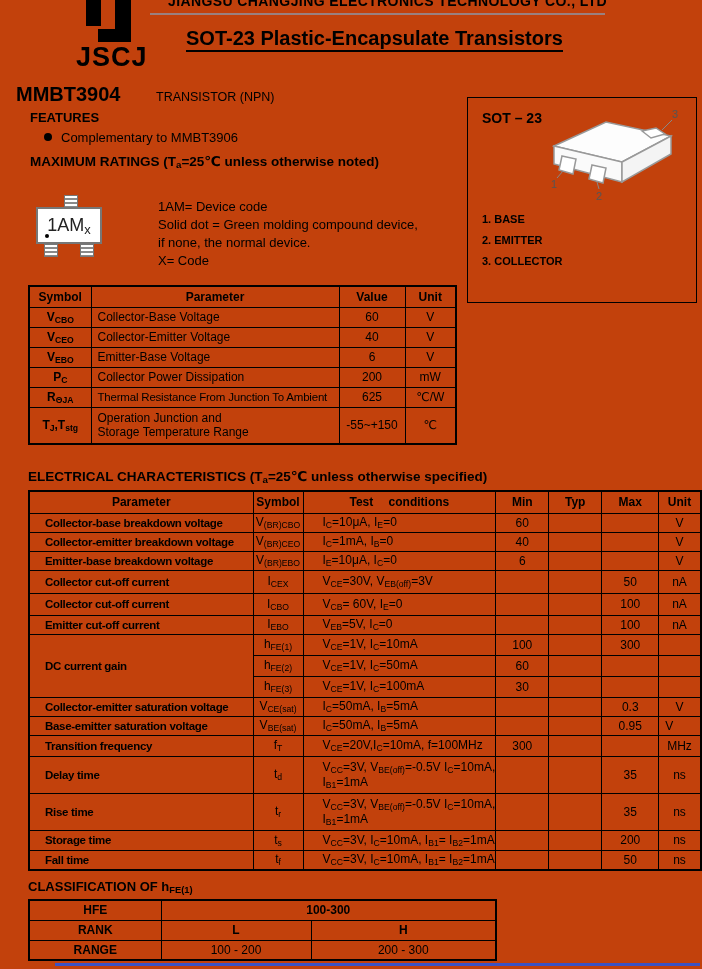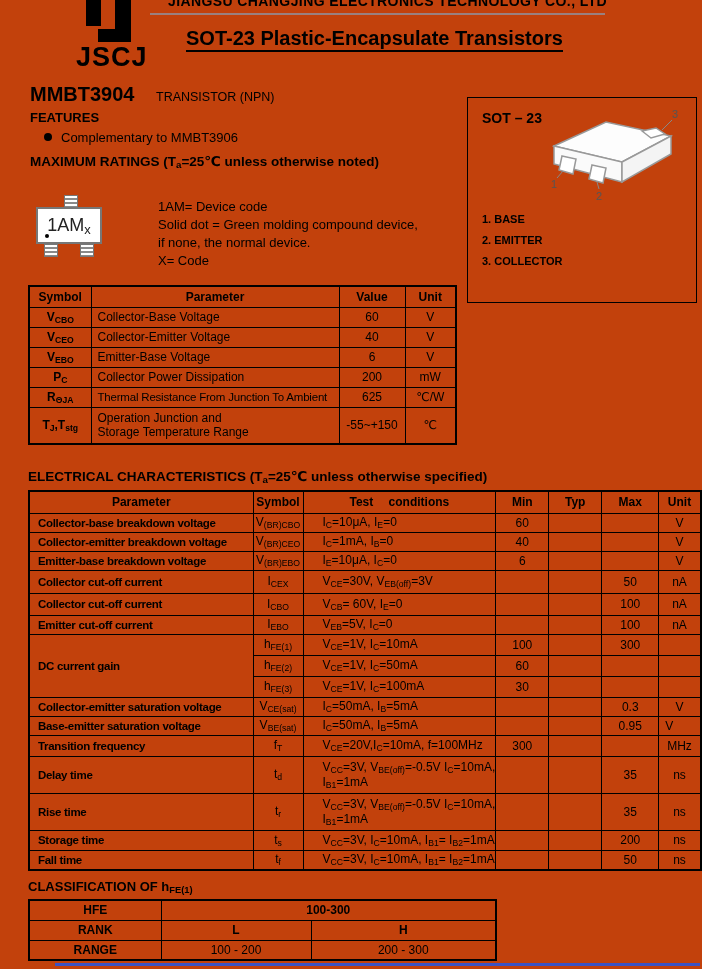--- a/index.html
+++ b/index.html
@@ -12,21 +12,21 @@
   .seg-sub{font-size:0.72em;vertical-align:-0.2em;}
 
   
   .company{top:-7px;left:168px;font-size:14px;font-weight:bold;letter-spacing:0.4px;}
   .header-rule{top:13px;left:150px;width:455px;height:2px;background:#9a8080;}
   .logo-mark{top:0;left:84px;}
   .logo-text{top:42px;left:76px;font-size:27px;font-weight:bold;letter-spacing:1px;}
   .doc-title{top:27px;left:186px;font-size:20px;font-weight:bold;
              border-bottom:2.5px solid #000;}
 
-  .part-number{top:83px;left:30px;font-size:20px;font-weight:bold;}
+  .part-number{top:83px;left:16px;font-size:20px;font-weight:bold;}
   .part-type{top:90px;left:156px;font-size:12.5px;}
 
   .features-heading{top:110px;left:30px;font-size:13px;font-weight:bold;}
   .feature-item{top:130px;left:44px;font-size:13px;}
   .bullet{display:inline-block;width:8px;height:8px;border-radius:50%;background:#000;margin-right:9px;vertical-align:1px;}
   .max-heading{top:153px;left:30px;font-size:13.5px;font-weight:bold;}
 
   
   .chip-draw{top:195px;left:36px;width:70px;height:66px;}
   .chip-pin{position:absolute;width:14px;height:13px;border:1.5px solid #777;box-sizing:border-box;
@@ -46,21 +46,21 @@
   .pkg-title{position:absolute;left:14px;top:12px;font-size:14px;font-weight:bold;white-space:nowrap;}
   .pkg-3d{position:absolute;left:58px;top:6px;}
   .pkg-pin-label{position:absolute;left:14px;font-size:11px;font-weight:bold;white-space:nowrap;}
 
   
   table{border-collapse:collapse;table-layout:fixed;border:2px solid #000;}
   td,th{border:1px solid #000;font-size:12px;padding:0;overflow:hidden;}
   th{font-weight:bold;text-align:center;}
   .c{text-align:center;}
   .l{text-align:left;padding-left:6px;}
-  .pbold{font-weight:bold;font-size:11.5px;letter-spacing:-0.3px;text-align:left;padding-left:8px;white-space:nowrap;}
+  .pbold{font-weight:bold;font-size:11.5px;letter-spacing:-0.3px;text-align:left;padding-left:15px;white-space:nowrap;}
   .symcell{text-align:center;font-size:12px;}
   .condcell{text-align:left;padding-left:19px;font-size:12px;white-space:nowrap;}
   .mr-table{top:285px;left:28px;}
   .mr-table .symcell{font-weight:bold;}
   .ec-table{top:490px;left:28px;}
   .ec-table .th-test{word-spacing:1em;}
   .cls-table{top:899px;left:28px;padding-left:42px;}
   .cls-table td{font-size:12px;}
   .cls-label{font-weight:bold;text-align:center;}
   .cls-bold{font-weight:bold;text-align:center;}

